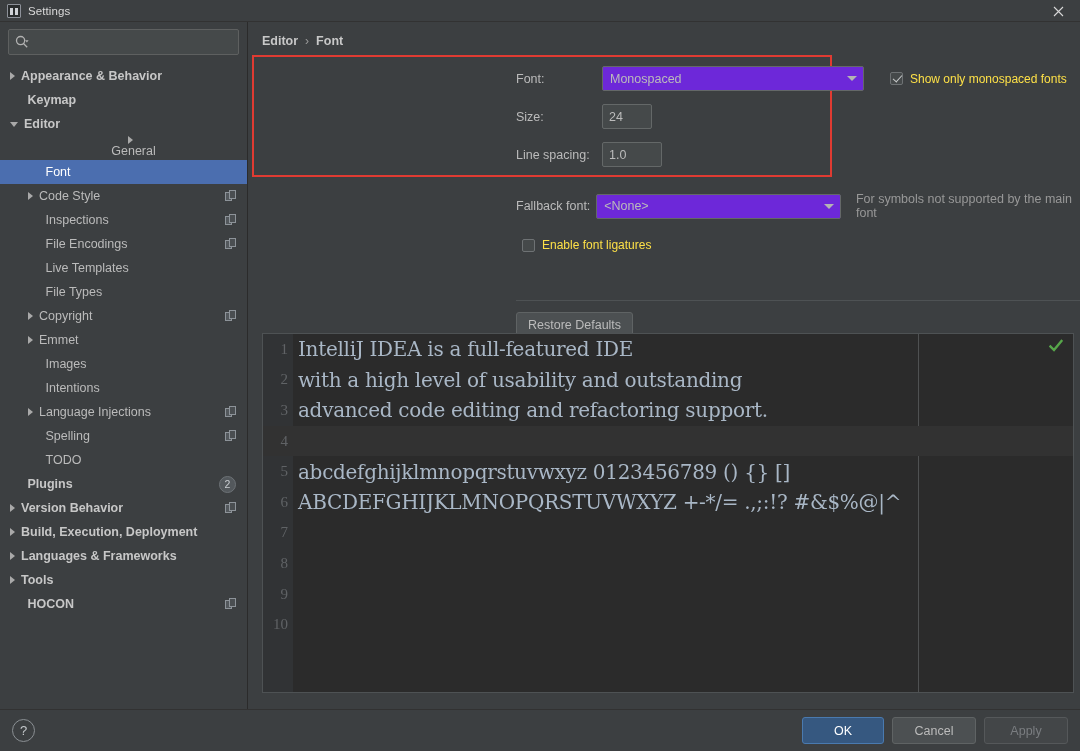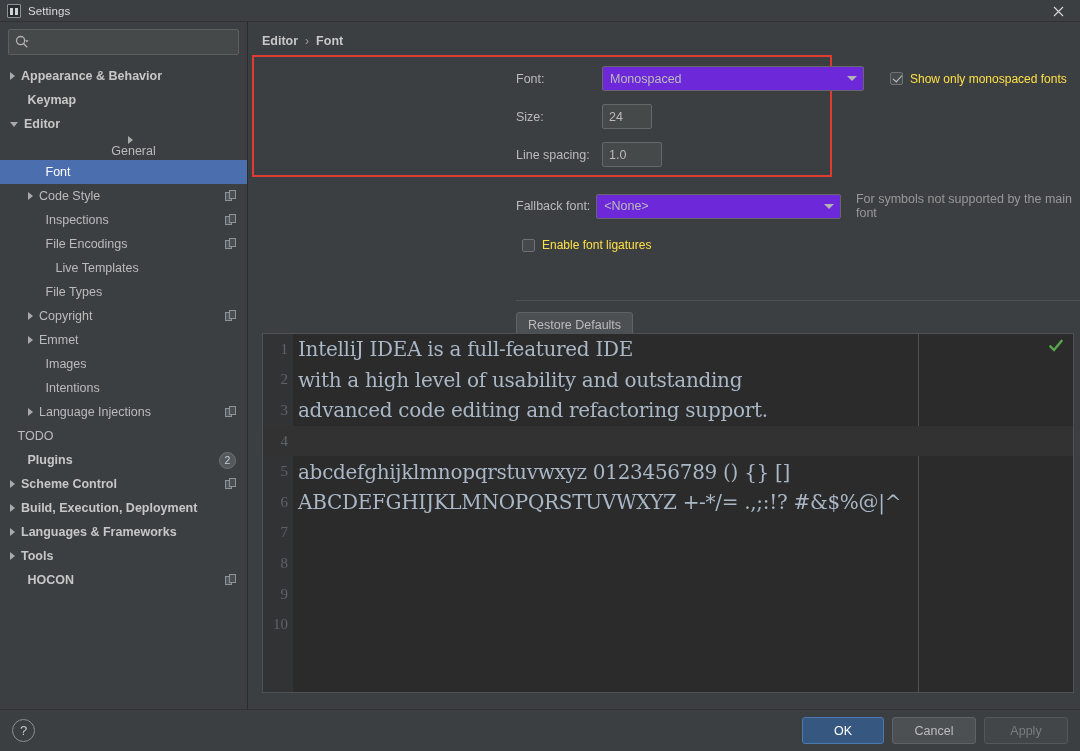--- a/index.html
+++ b/index.html
@@ -424,21 +424,21 @@
             </svg></span>
         </div>
         <div class="tree-row" style="padding-left: 28px;">
           <span class="arrow none"></span>
           <span class="tree-label">File Encodings</span>
           <span class="copy-icon"><svg viewBox="0 0 12 12" aria-hidden="true">
               <rect x="0.5" y="2.5" width="6" height="8" fill="#53585c" stroke="#8d9399" stroke-width="1"></rect>
               <rect x="4.5" y="0.5" width="6" height="8" fill="#4a4e51" stroke="#8d9399" stroke-width="1"></rect>
             </svg></span>
         </div>
-        <div class="tree-row" style="padding-left: 28px; margin-left: 10px;">
+        <div class="tree-row" style="padding-left: 28px;">
           <span class="arrow none"></span>
           <span class="tree-label">Live Templates</span>
         </div>
         <div class="tree-row" style="padding-left: 28px;">
           <span class="arrow none"></span>
           <span class="tree-label">File Types</span>
         </div>
         <div class="tree-row" style="padding-left: 28px;">
           <span class="arrow right"></span>
           <span class="tree-label">Copyright</span>
@@ -460,32 +460,40 @@
           <span class="tree-label">Intentions</span>
         </div>
         <div class="tree-row" style="padding-left: 28px;">
           <span class="arrow right"></span>
           <span class="tree-label">Language Injections</span>
           <span class="copy-icon"><svg viewBox="0 0 12 12" aria-hidden="true">
               <rect x="0.5" y="2.5" width="6" height="8" fill="#53585c" stroke="#8d9399" stroke-width="1"></rect>
               <rect x="4.5" y="0.5" width="6" height="8" fill="#4a4e51" stroke="#8d9399" stroke-width="1"></rect>
             </svg></span>
         </div>
-        <div class="tree-row" style="">
+        <div class="tree-row" style="padding-left: 28px;">
+          <span class="arrow none"></span>
+          <span class="tree-label">Spelling</span>
+          <span class="copy-icon"><svg viewBox="0 0 12 12" aria-hidden="true">
+              <rect x="0.5" y="2.5" width="6" height="8" fill="#53585c" stroke="#8d9399" stroke-width="1"></rect>
+              <rect x="4.5" y="0.5" width="6" height="8" fill="#4a4e51" stroke="#8d9399" stroke-width="1"></rect>
+            </svg></span>
+        </div>
+        <div class="tree-row" style="padding-left: 28px;">
           <span class="arrow none"></span>
           <span class="tree-label">TODO</span>
         </div>
         <div class="tree-row bold" style="padding-left: 10px;">
           <span class="arrow none"></span>
           <span class="tree-label">Plugins</span>
           <span class="badge">2</span>
         </div>
         <div class="tree-row bold" style="padding-left: 10px;">
           <span class="arrow right"></span>
-          <span class="tree-label">Scheme Control</span>
+          <span class="tree-label">Version Behavior</span>
           <span class="copy-icon"><svg viewBox="0 0 12 12" aria-hidden="true">
               <rect x="0.5" y="2.5" width="6" height="8" fill="#53585c" stroke="#8d9399" stroke-width="1"></rect>
               <rect x="4.5" y="0.5" width="6" height="8" fill="#4a4e51" stroke="#8d9399" stroke-width="1"></rect>
             </svg></span>
         </div>
         <div class="tree-row bold" style="padding-left: 10px;">
           <span class="arrow right"></span>
           <span class="tree-label">Build, Execution, Deployment</span>
         </div>
         <div class="tree-row bold" style="padding-left: 10px;">

